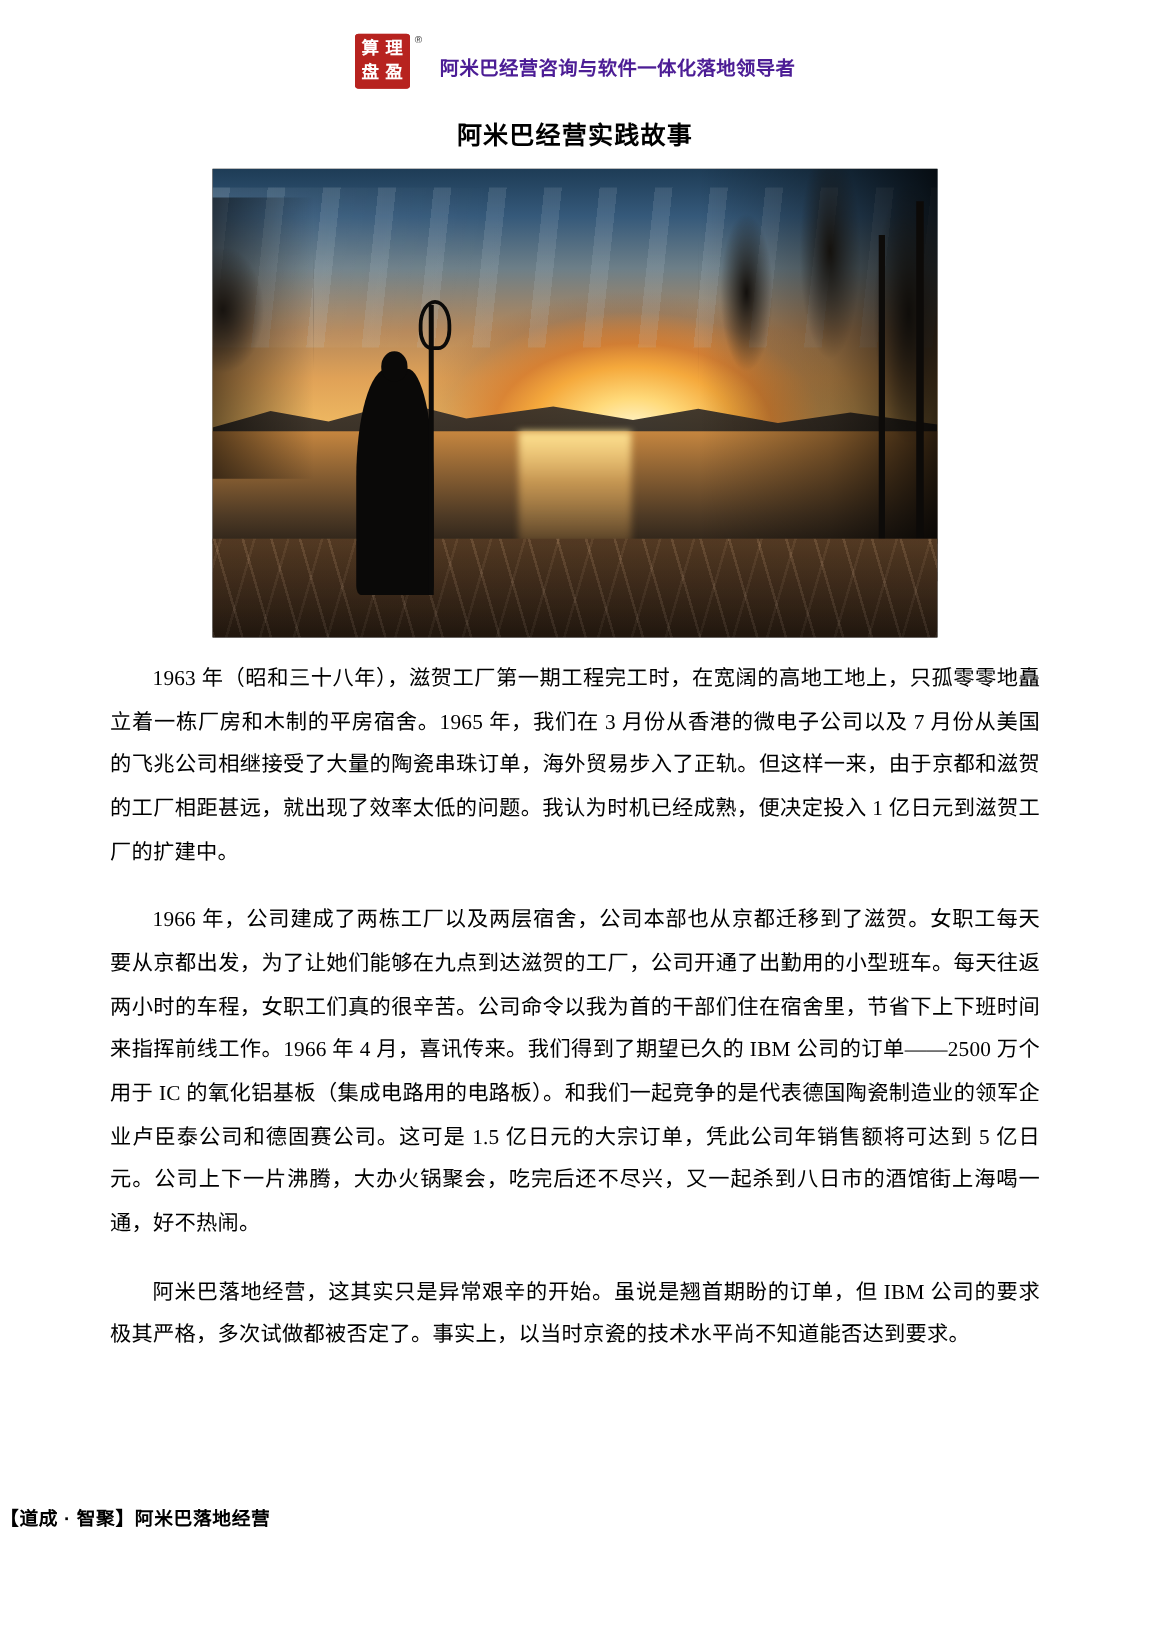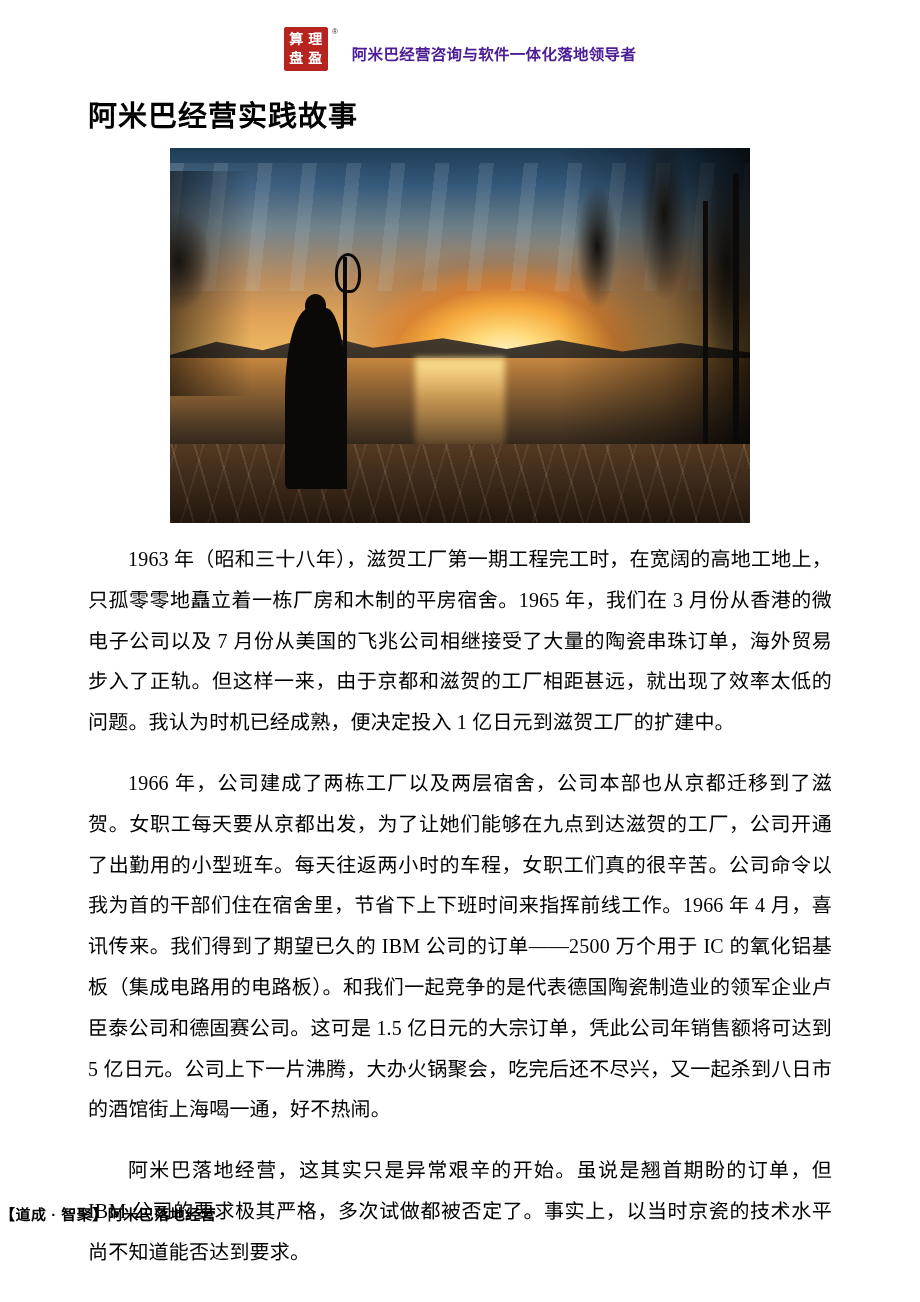--- a/index.html
+++ b/index.html
@@ -74,22 +74,23 @@
     font-family: "Liberation Sans", sans-serif;
     font-size: 15.5px;
     font-weight: bold;
     color: #4c1d95;
     letter-spacing: 0.3px;
     white-space: nowrap;
   }
 
   
   .doc-title {
+    text-align: center;
     font-family: "Liberation Sans", sans-serif;
-    font-size: 29px;
+    font-size: 20px;
     font-weight: bold;
     letter-spacing: 1px;
     margin: 8px 0 14px 0;
     color: #000;
   }
 
   
   .figure {
     width: 580px;
     height: 375px;
@@ -231,21 +232,21 @@
     top: -4px;
     width: 20px;
     height: 34px;
     border: 3px solid #0b0a09;
     border-radius: 50% 50% 40% 40%;
     background: transparent;
   }
 
   
   .body-text p {
-    font-size: 20px;
+    font-size: 17px;
     line-height: 2.04;
     text-align: justify;
     text-justify: inter-ideograph;
     margin: 0 0 20px 0;
     text-indent: 2em;
     letter-spacing: 0.2px;
     color: #000;
   }
   .body-text p:last-child { margin-bottom: 0; }
 

